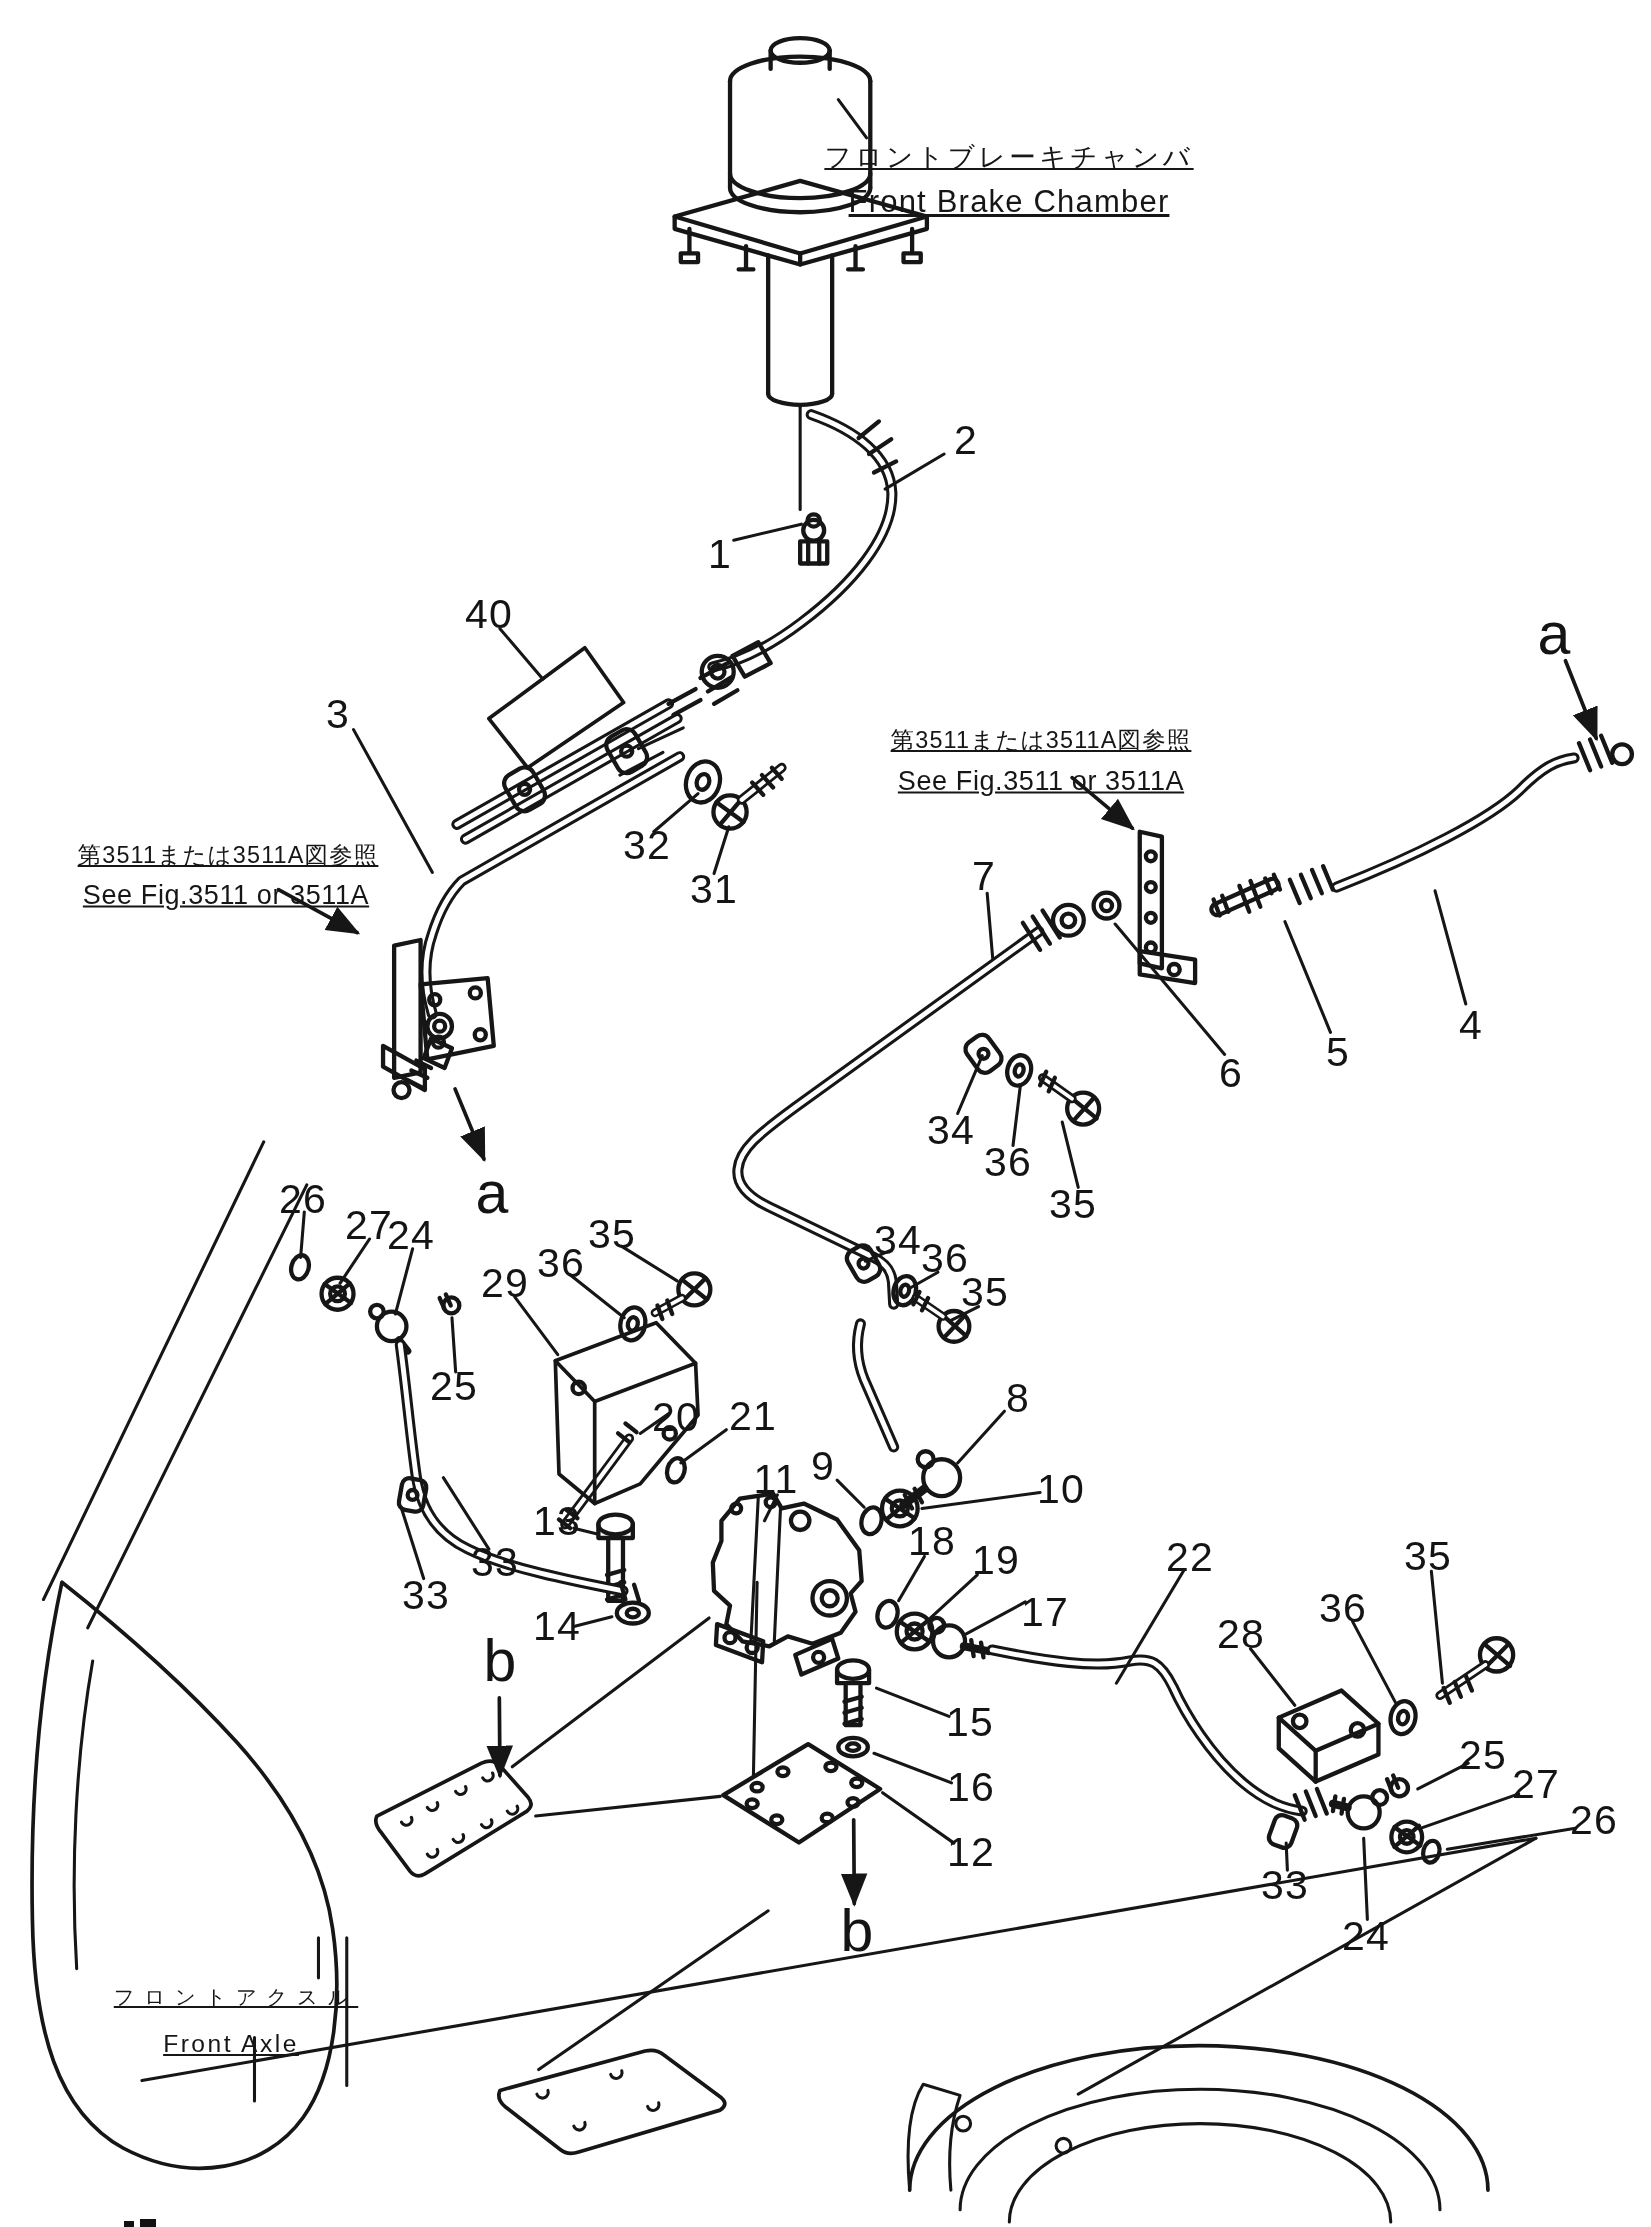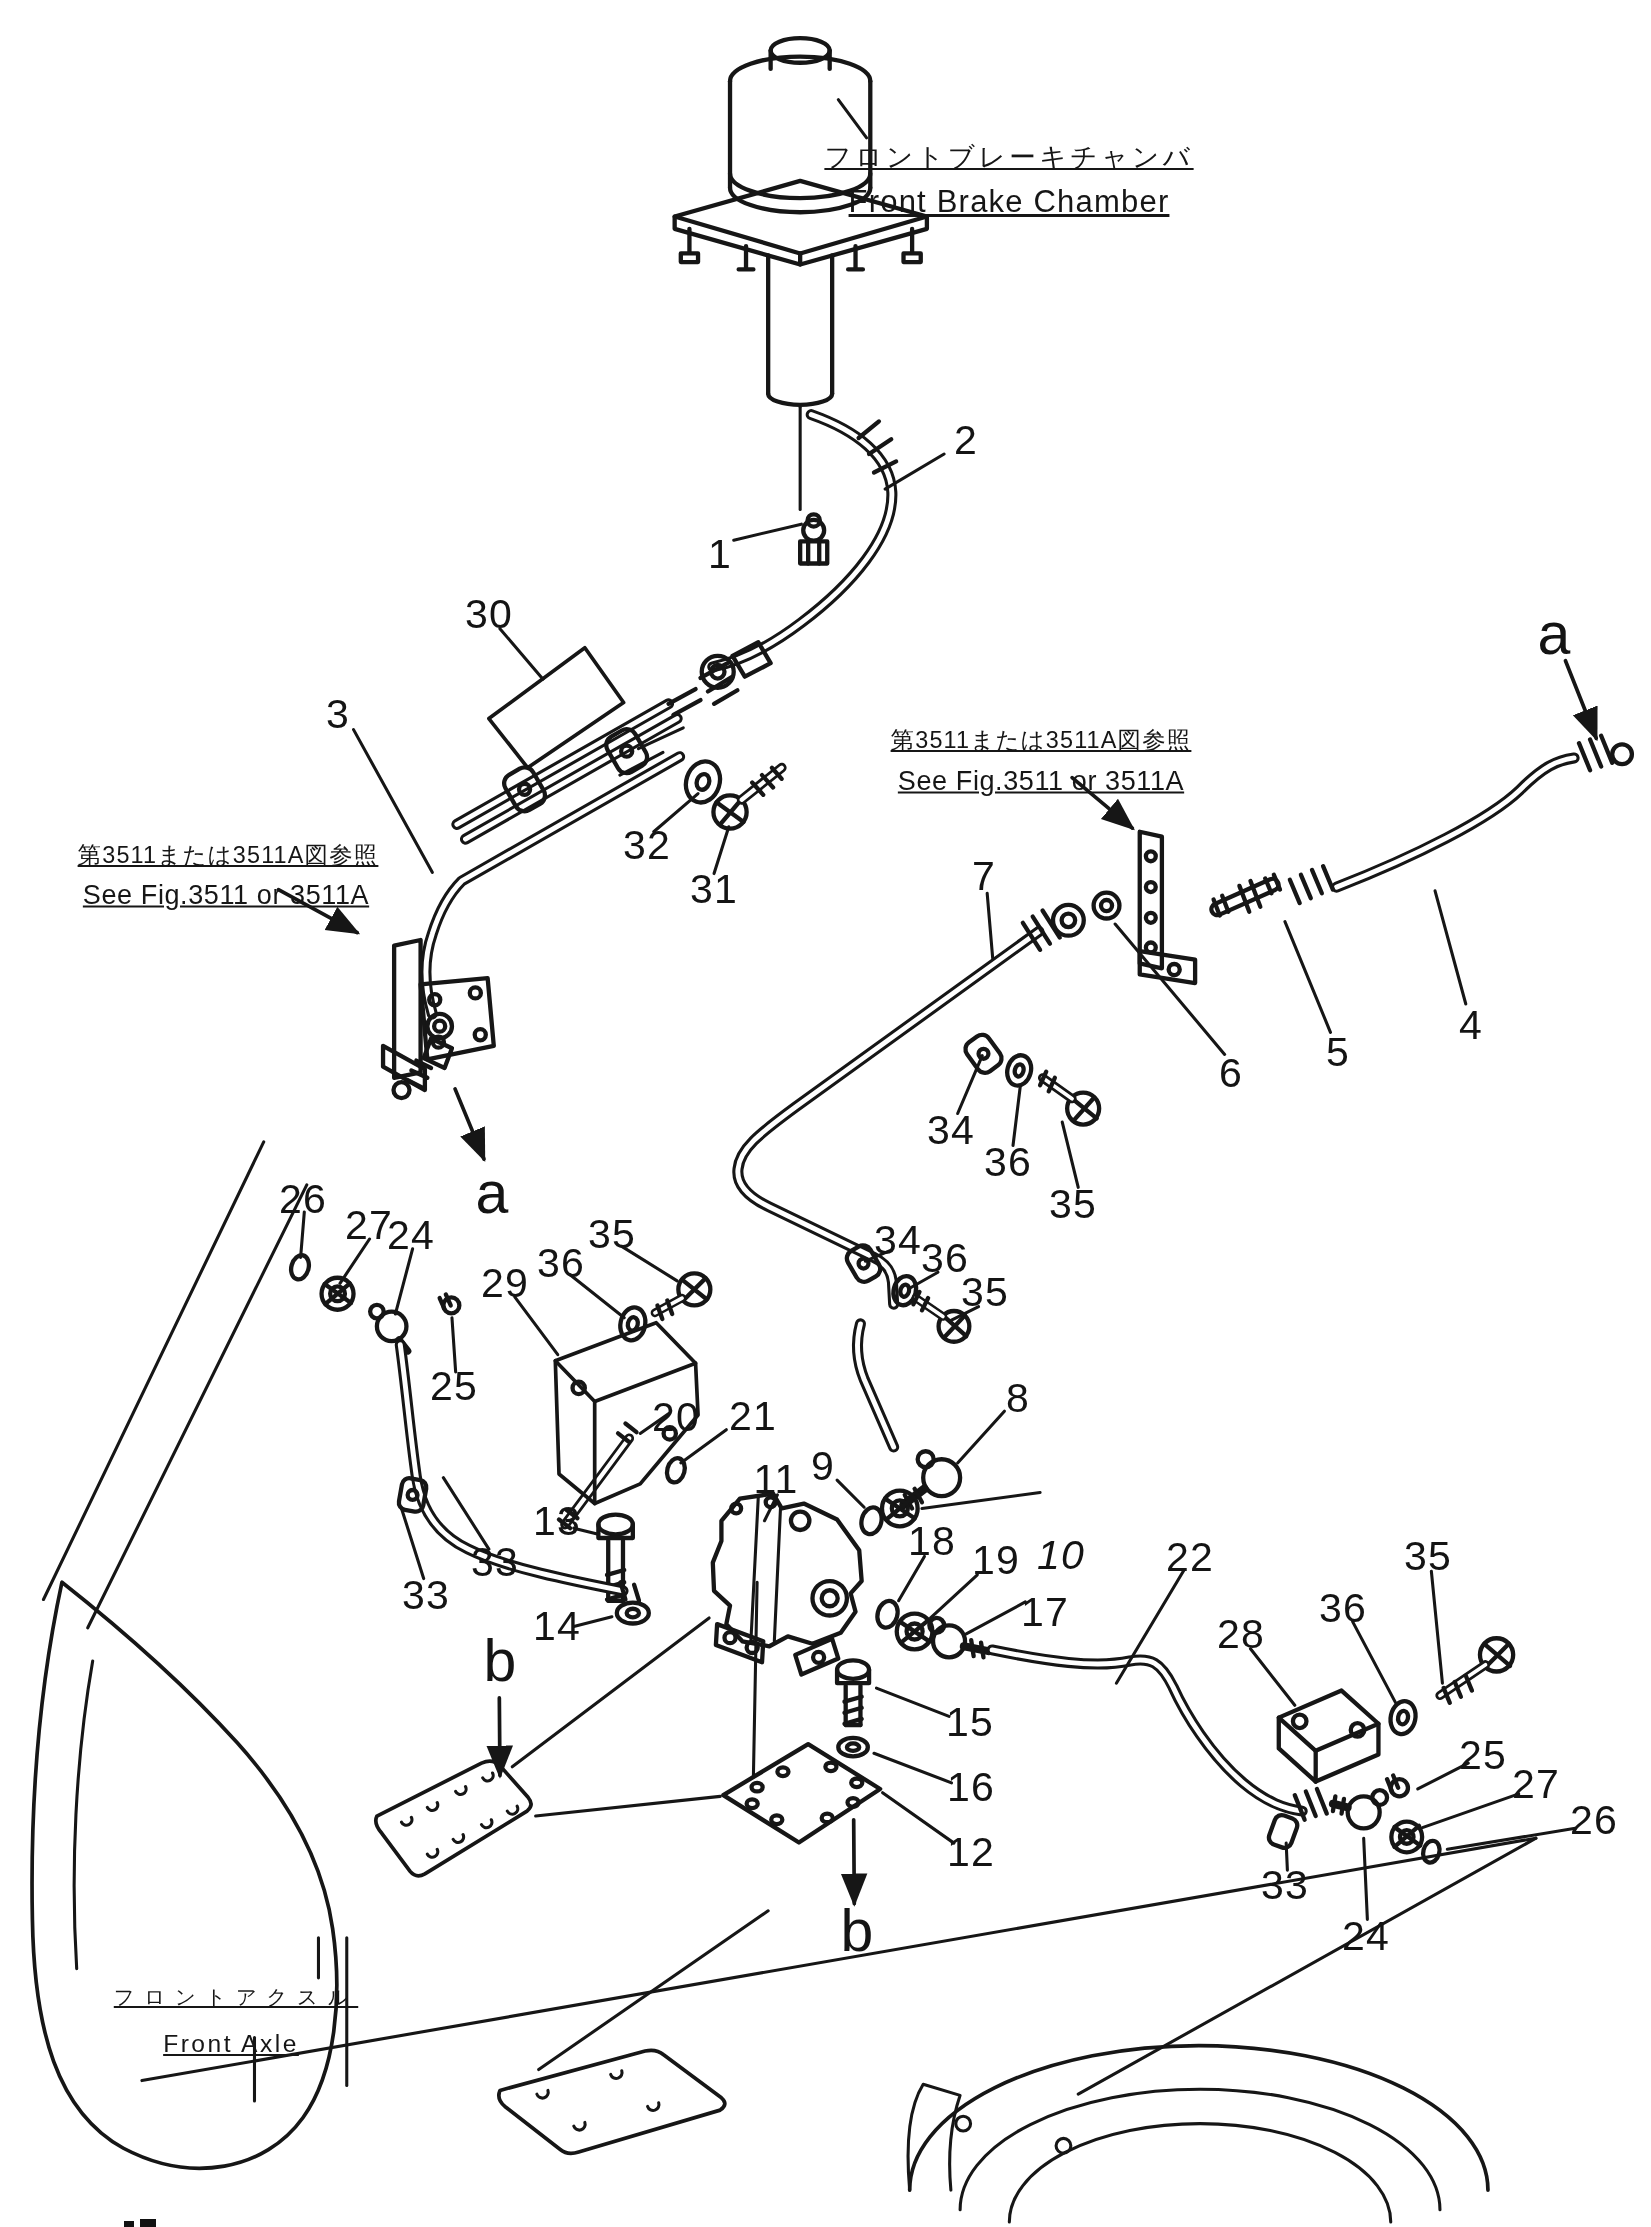--- a/index.html
+++ b/index.html
@@ -508,41 +508,41 @@
   <div id="callouts">
       <div class="callout" style="left: 720px; top: 554px;">1</div>
       <div class="callout" style="left: 966px; top: 440px;">2</div>
       <div class="callout" style="left: 338px; top: 714px;">3</div>
       <div class="callout" style="left: 1471px; top: 1025px;">4</div>
       <div class="callout" style="left: 1338px; top: 1052px;">5</div>
       <div class="callout" style="left: 1231px; top: 1073px;">6</div>
       <div class="callout" style="left: 984px; top: 876px;">7</div>
       <div class="callout" style="left: 1018px; top: 1398px;">8</div>
       <div class="callout" style="left: 823px; top: 1466px;">9</div>
-      <div class="callout" style="left: 1061px; top: 1555px; font-style: italic;">10</div>
+      <div class="callout" style="left: 1061px; top: 1489px;">10</div>
       <div class="callout" style="left: 776px; top: 1479px;">11</div>
       <div class="callout" style="left: 971px; top: 1852px;">12</div>
       <div class="callout" style="left: 557px; top: 1521px;">13</div>
       <div class="callout" style="left: 557px; top: 1626px;">14</div>
       <div class="callout" style="left: 970px; top: 1722px;">15</div>
       <div class="callout" style="left: 971px; top: 1787px;">16</div>
       <div class="callout" style="left: 1045px; top: 1588px; margin-top: 24px;">17</div>
       <div class="callout" style="left: 932px; top: 1541px;">18</div>
       <div class="callout" style="left: 996px; top: 1560px;">19</div>
       <div class="callout" style="left: 676px; top: 1401px; margin-top: 16px;">20</div>
       <div class="callout" style="left: 733px; top: 1416px; margin-left: 20px;">21</div>
       <div class="callout" style="left: 1190px; top: 1557px;">22</div>
       <div class="callout" style="left: 495px; top: 1562px;">33</div>
       <div class="callout" style="left: 411px; top: 1235px;">24</div>
       <div class="callout" style="left: 454px; top: 1386px;">25</div>
       <div class="callout" style="left: 303px; top: 1199px;">26</div>
       <div class="callout" style="left: 369px; top: 1225px;">27</div>
       <div class="callout" style="left: 1241px; top: 1634px;">28</div>
       <div class="callout" style="left: 505px; top: 1283px;">29</div>
-      <div class="callout" style="left: 489px; top: 614px;">30</div>
+      <div class="callout" style="left: 489px; top: 614px;">40</div>
       <div class="callout" style="left: 714px; top: 889px;">31</div>
       <div class="callout" style="left: 647px; top: 845px;">32</div>
       <div class="callout" style="left: 426px; top: 1595px;">33</div>
       <div class="callout" style="left: 951px; top: 1130px;">34</div>
       <div class="callout" style="left: 1008px; top: 1162px;">36</div>
       <div class="callout" style="left: 1073px; top: 1204px;">35</div>
       <div class="callout" style="left: 898px; top: 1240px;">34</div>
       <div class="callout" style="left: 945px; top: 1258px;">36</div>
       <div class="callout" style="left: 985px; top: 1292px;">35</div>
       <div class="callout" style="left: 561px; top: 1263px;">36</div>

